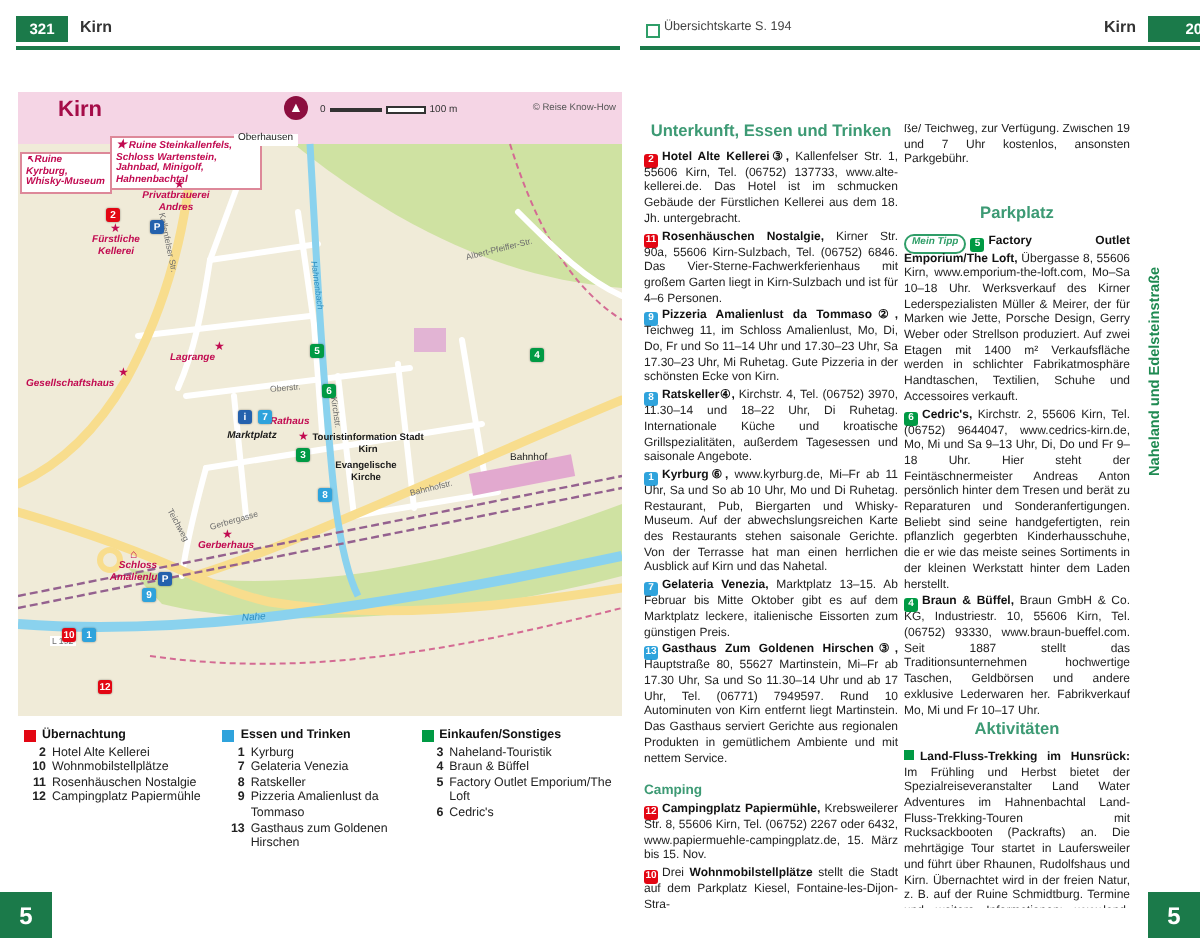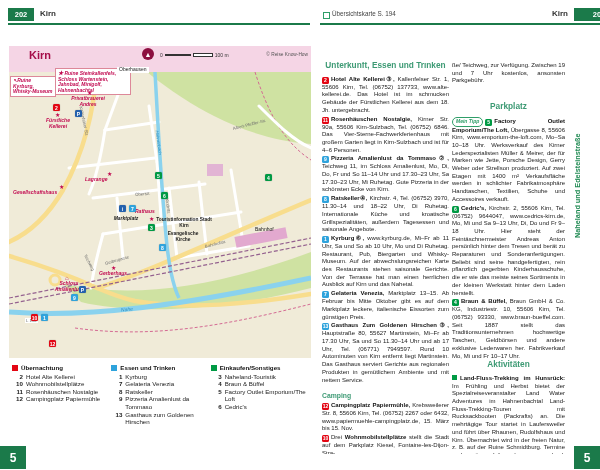--- a/index.html
+++ b/index.html
@@ -68,21 +68,21 @@
         font-size:5px;font-style:italic;font-weight:bold;padding:0 3px;margin-right:2px;}
   .tipp:empty{display:none;}
   .sq{display:inline-block;width:5px;height:5px;background:#009a44;margin-right:3px;}
   b{color:#111;}
 </style>
 </head>
 <body>
 
 <div class="page">
 
-  <div class="pgbox" style="left:8px;top:8px;">202</div>
+  <div class="pgbox" style="left:8px;top:8px;">321</div>
   <div class="htitle" style="left:40px;">Kirn</div>
   <div class="hrule" style="left:8px;width:302px;"></div>
   <span class="mapsq"></span>
   <div class="href">Übersichtskarte S. 194</div>
   <div class="htitle" style="left:500px;width:68px;text-align:right;">Kirn</div>
   <div class="pgbox" style="left:574px;top:8px;padding-left:12px;">203</div>
   <div class="hrule" style="left:320px;width:280px;"></div>
 
   <div class="vside">Naheland und Edelsteinstraße</div>
   <div class="chb" style="left:0;top:446px;">5</div>

